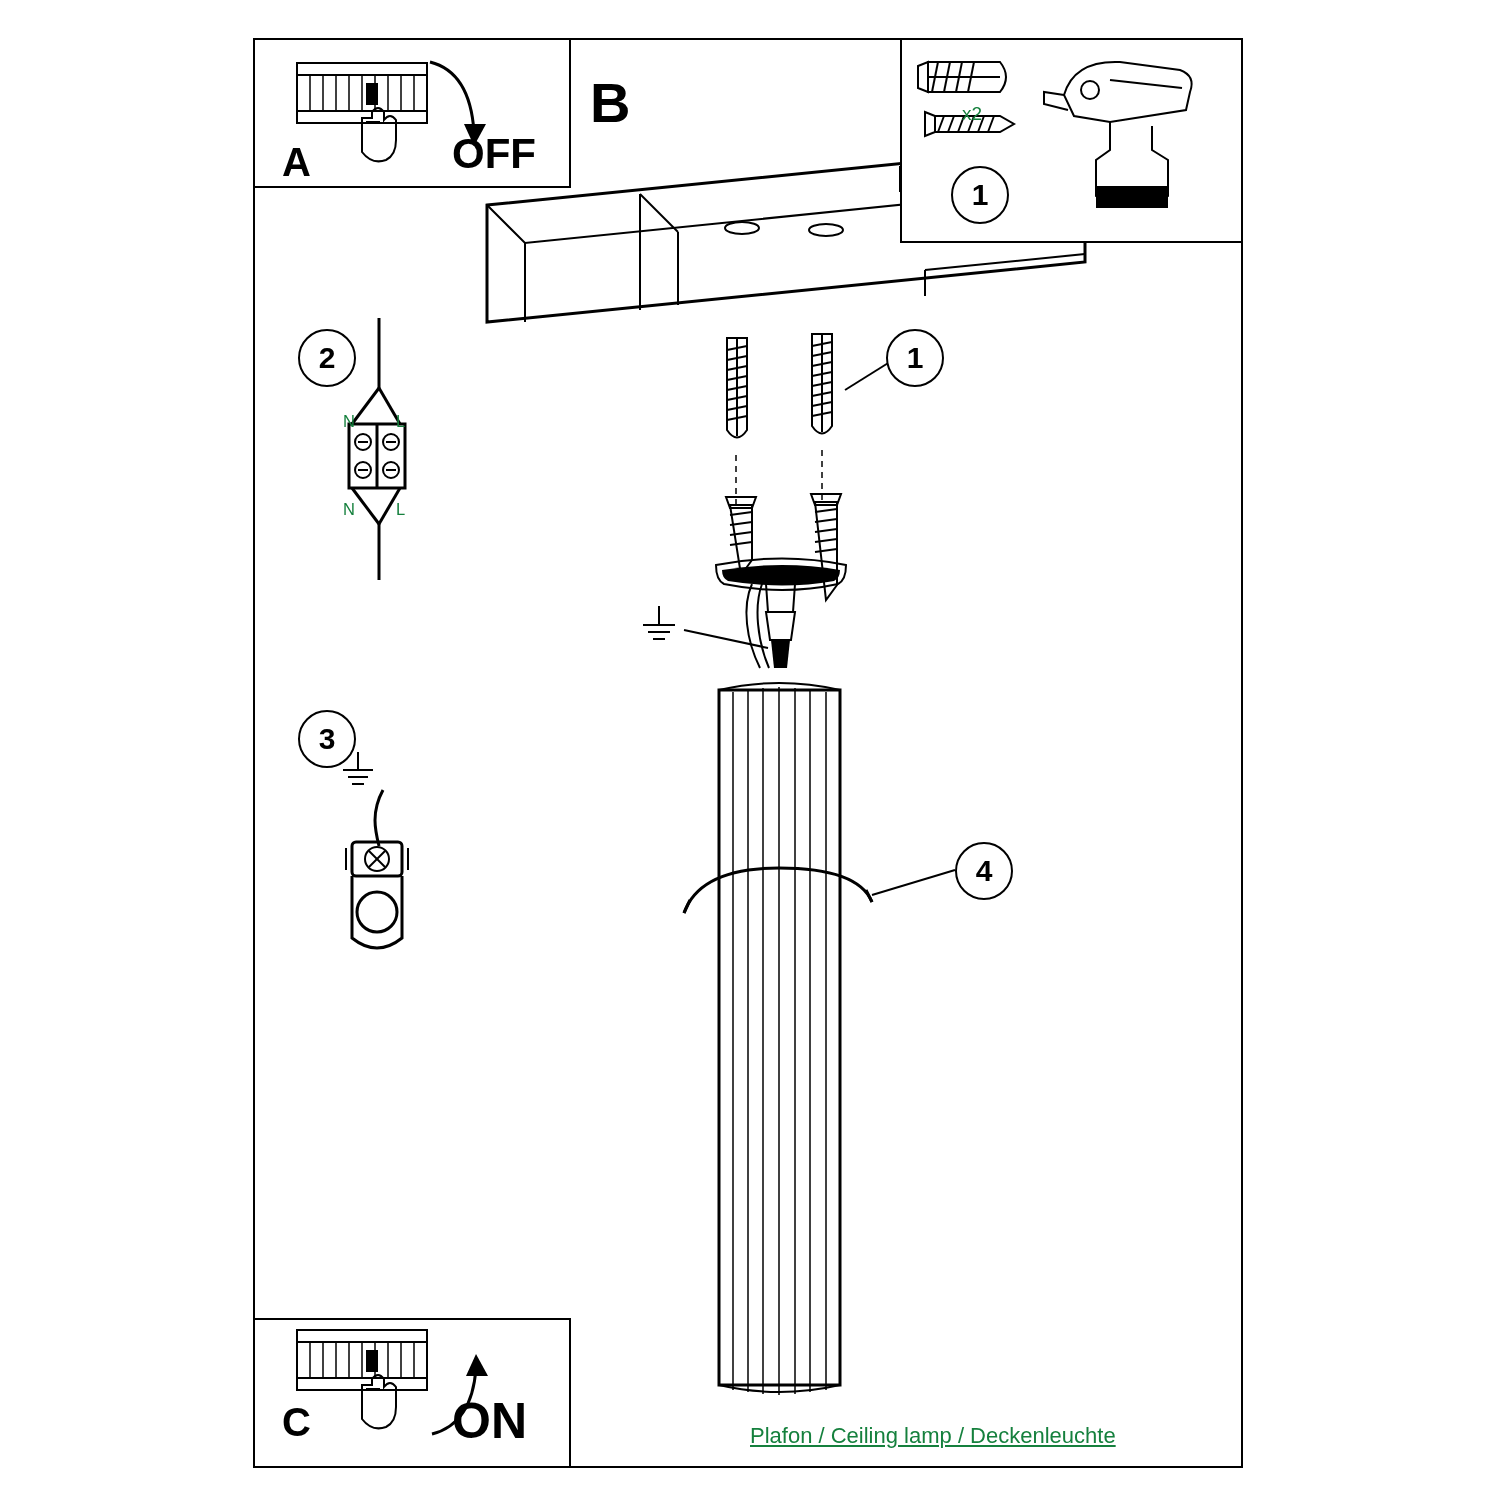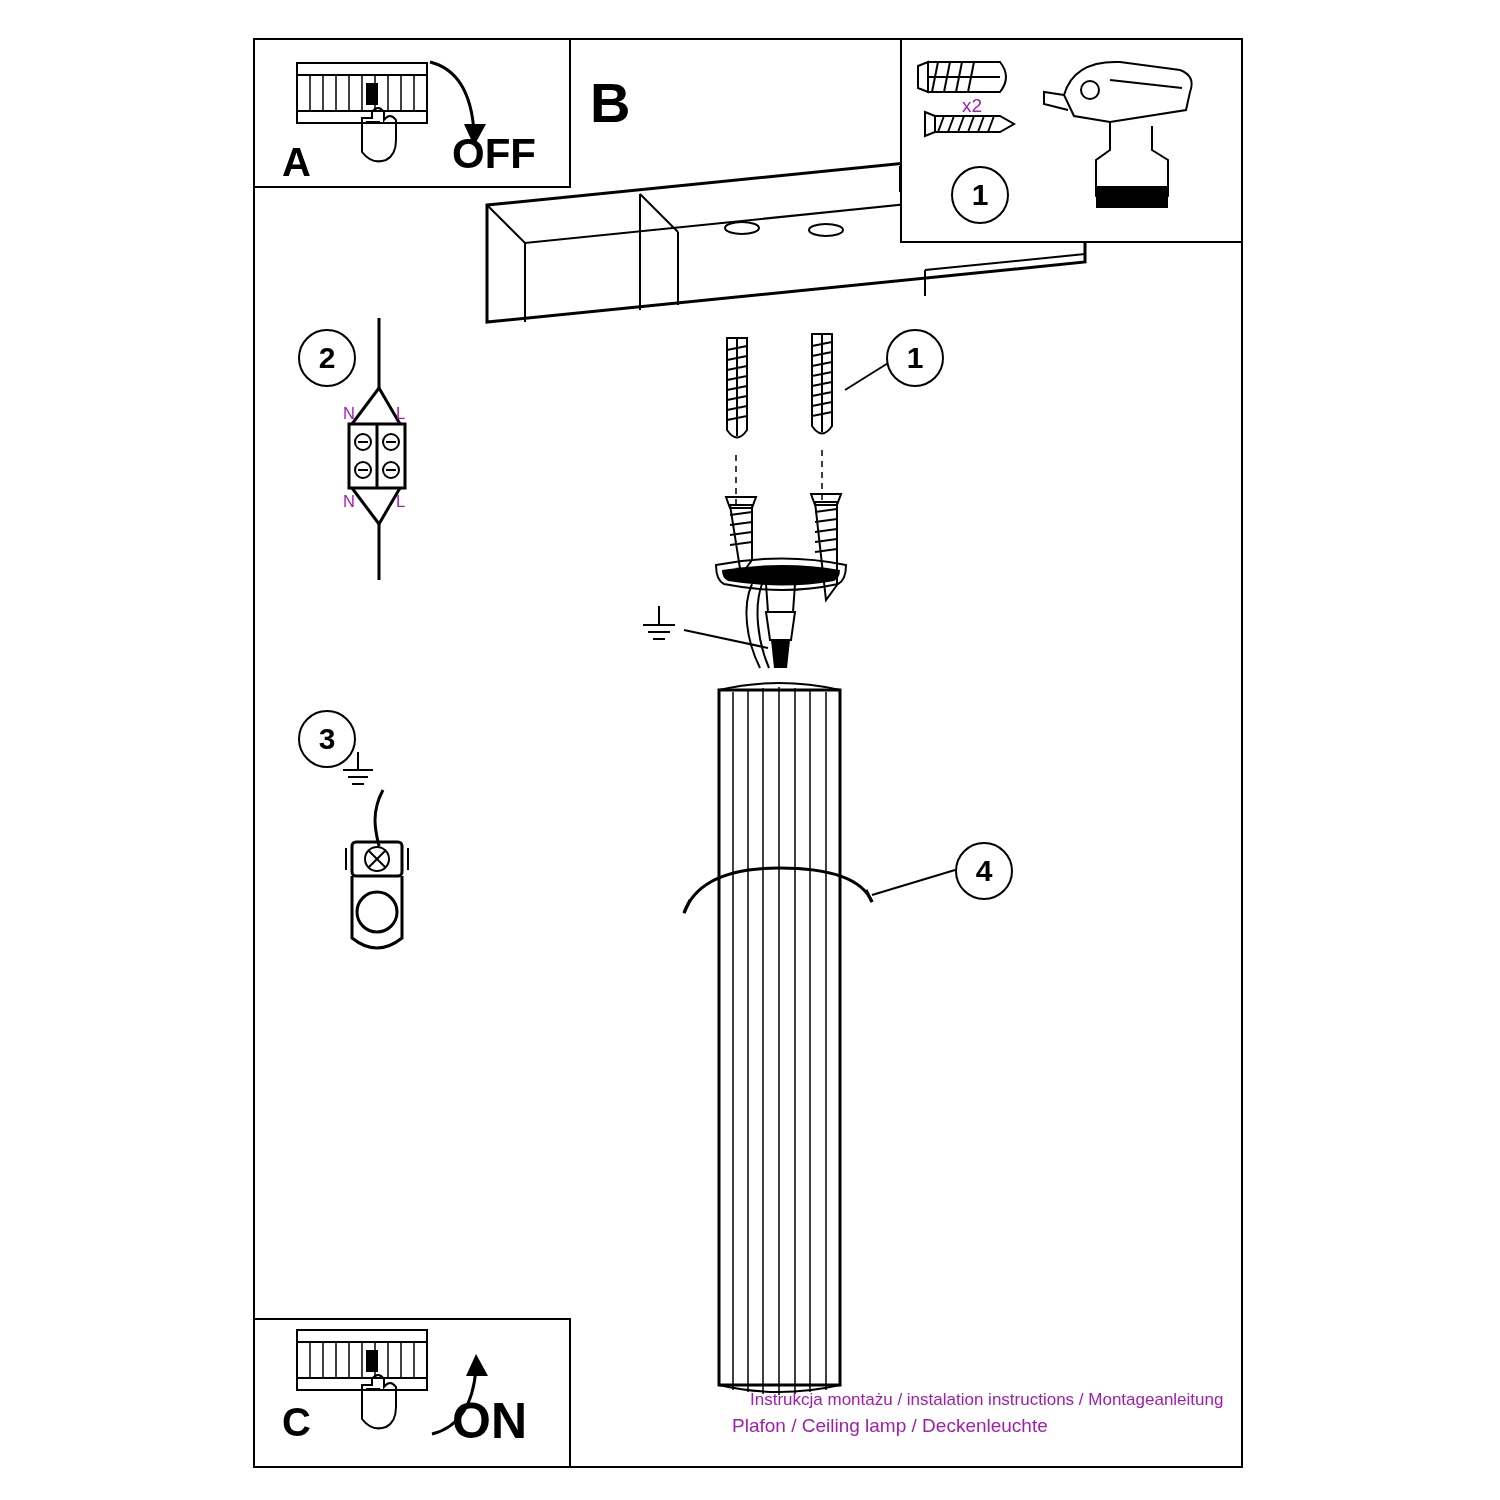--- a/index.html
+++ b/index.html
@@ -19,21 +19,21 @@
 
   
   #panelA{left:253px;top:38px;width:318px;height:150px;z-index:6;}
 
   
   #panel1{left:900px;top:38px;width:343px;height:205px;z-index:6;}
 
   
   #panelC{left:253px;top:1318px;width:318px;height:150px;z-index:6;}
 
-  .cap{position:absolute;font-size:16.5px;color:#a21caf;white-space:nowrap;}
+  .cap{position:absolute;font-size:16.5px;color:#15803d;white-space:nowrap;margin-top:8px;}
 </style>
 </head>
 <body>
 
 <div id="sheet">
 
   <div class="frame"></div>
 
   <svg style="left:0;top:0;width:1500px;height:1500px;">
 
@@ -264,16 +264,15 @@
     </g>
     <rect class="fillblk" x="366" y="1350" width="12" height="22"></rect>
     <path class="st" d="M362 1385 L362 1419 Q372 1432 386 1427 Q396 1422 396 1407 L396 1387 Q390 1379 384 1387 L384 1379 Q378 1371 372 1379 L372 1385 Z"></path>
     <line class="st" x1="366" y1="1389" x2="380" y2="1389"></line>
     <path class="st3" d="M432 1434 Q472 1424 476 1368"></path>
     <path class="fillblk" d="M476 1354 L466 1376 L488 1376 Z"></path>
   </svg>
   <div class="lbl" style="left:282px;top:1400px;font-size:40px;z-index:8;">C</div>
   <div class="lbl" style="left:452px;top:1392px;font-size:50px;z-index:8;">ON</div>
 
-  <div class="cap" style="left:750px;top:1390px;font-size:17px;">Instrukcja montażu / instalation instructions / Montageanleitung</div>
-  <div class="cap" style="left:732px;top:1415px;font-size:19px;">Plafon / Ceiling lamp / Deckenleuchte</div>
+  <div class="cap" style="left:750px;top:1415px;font-size:22px;text-decoration:underline;">Plafon / Ceiling lamp / Deckenleuchte</div>
 
 </div>
 
 </body></html>

